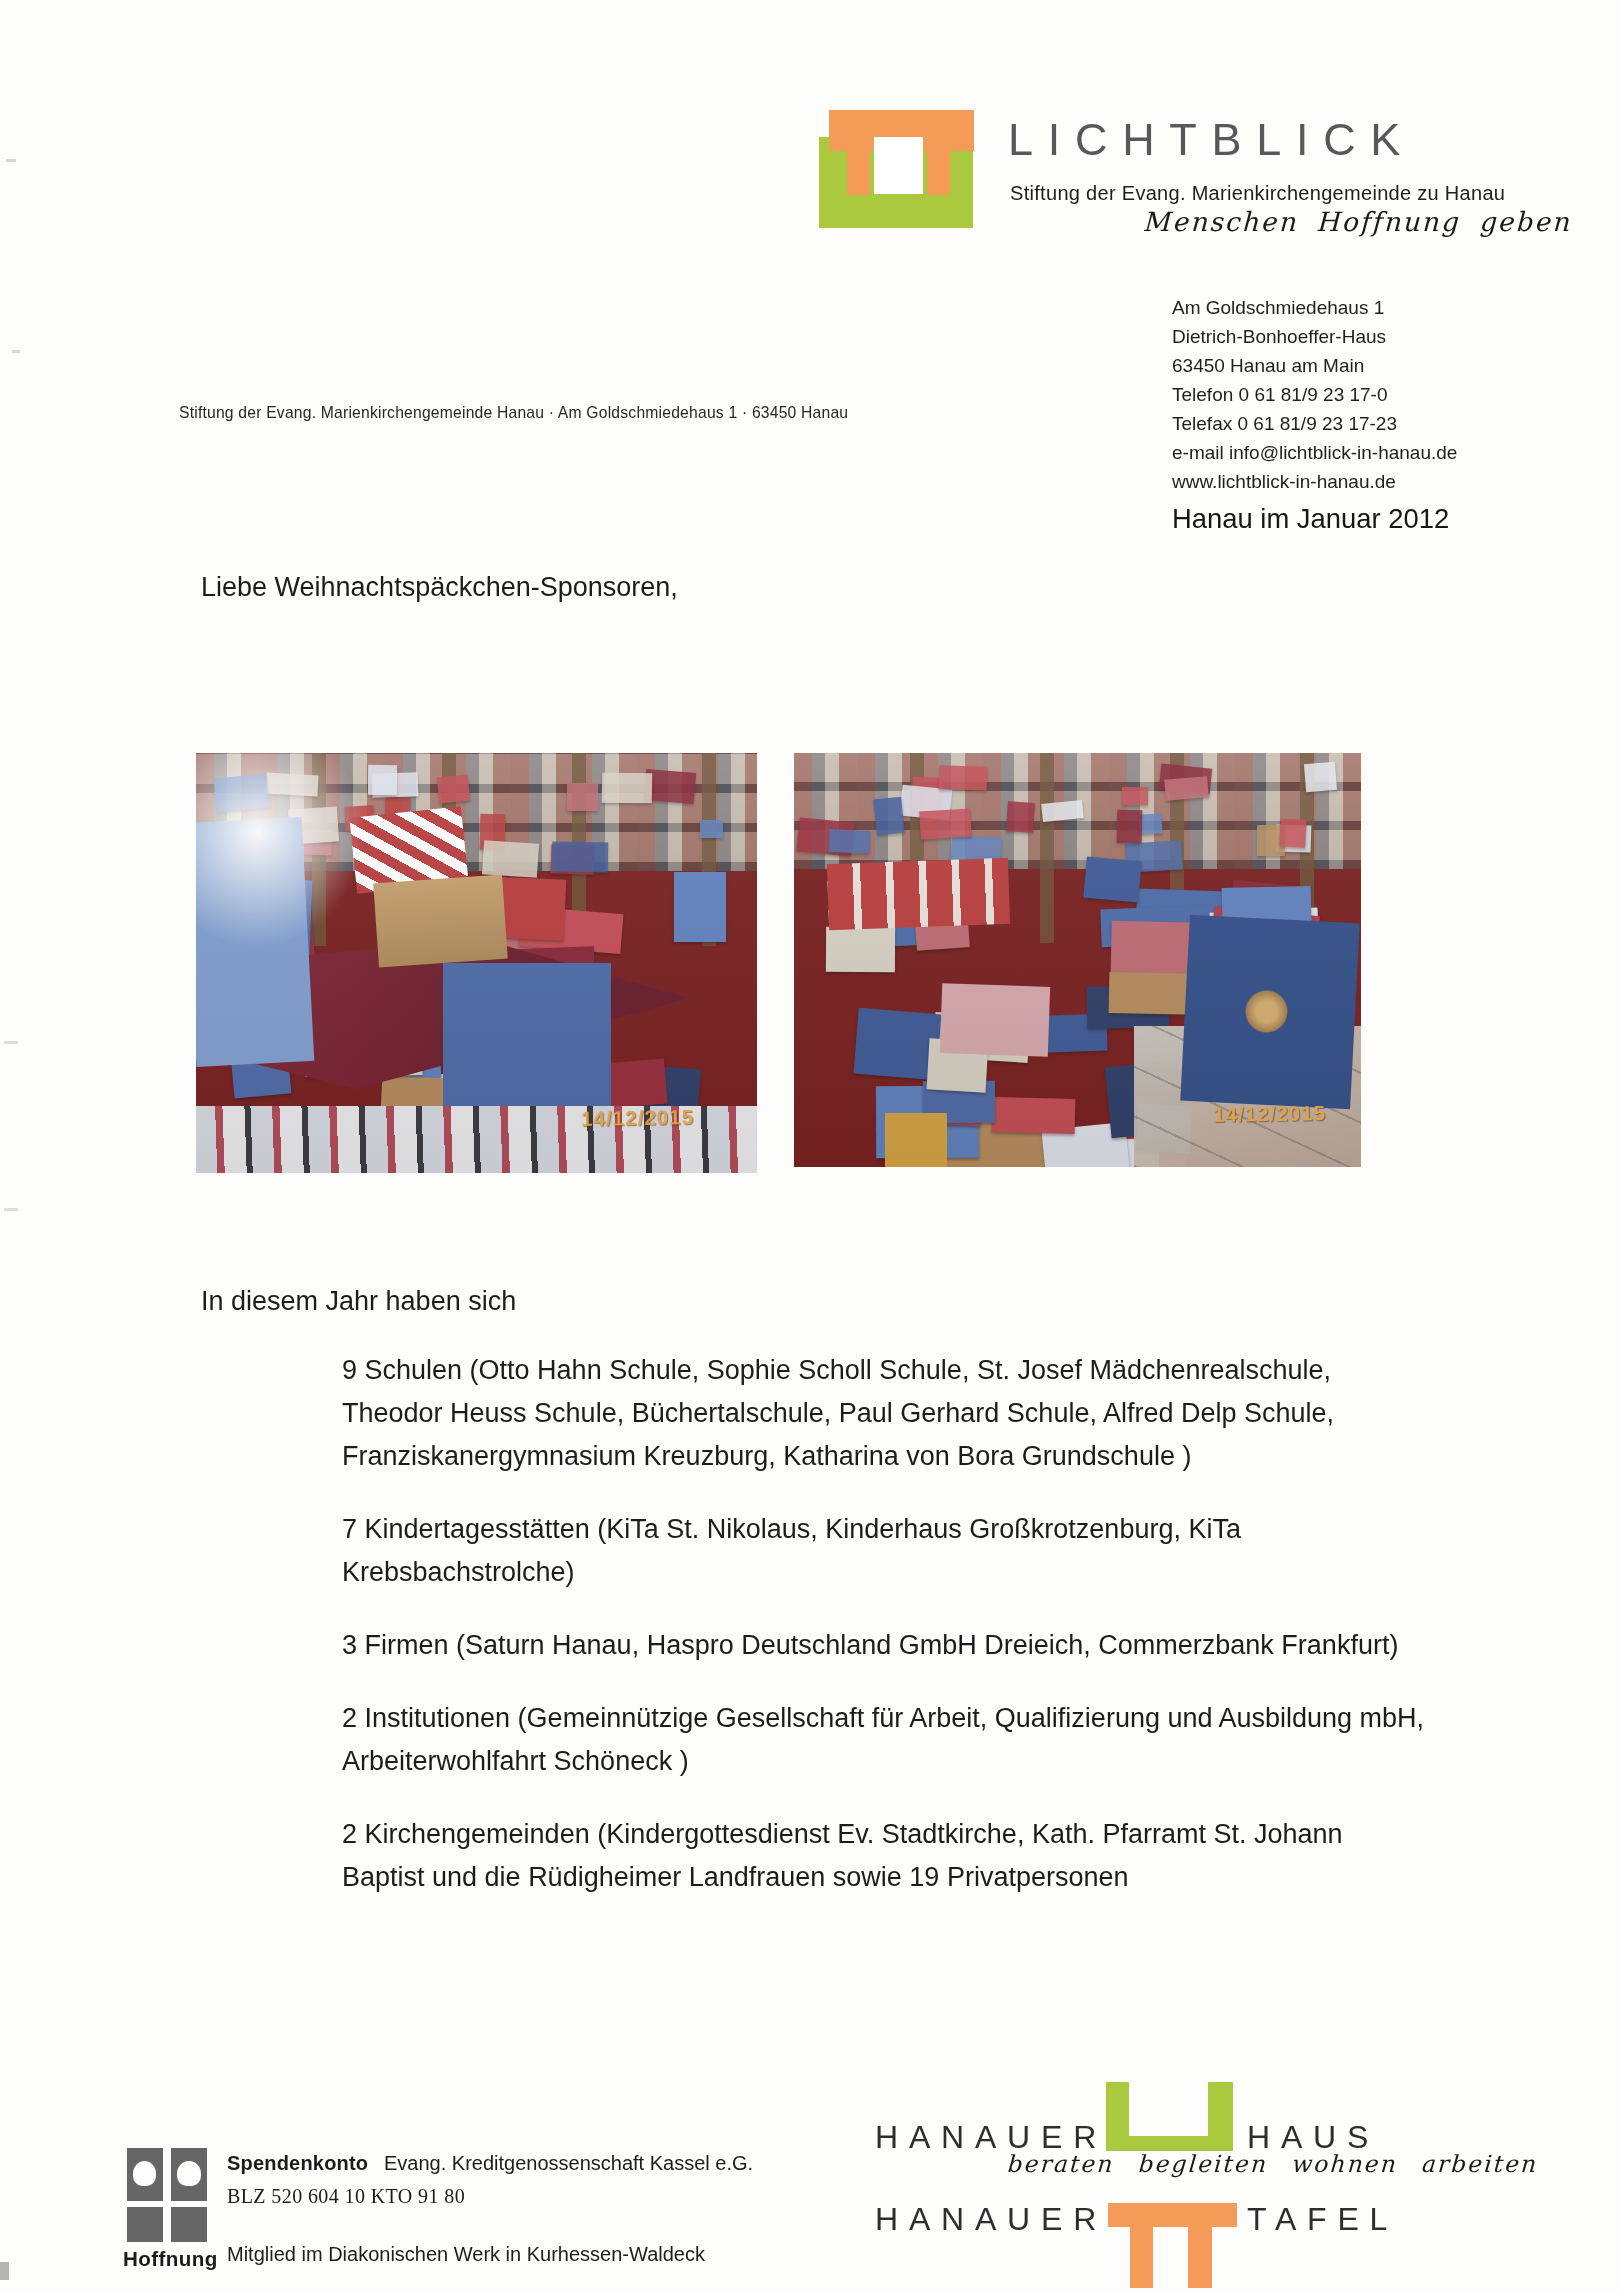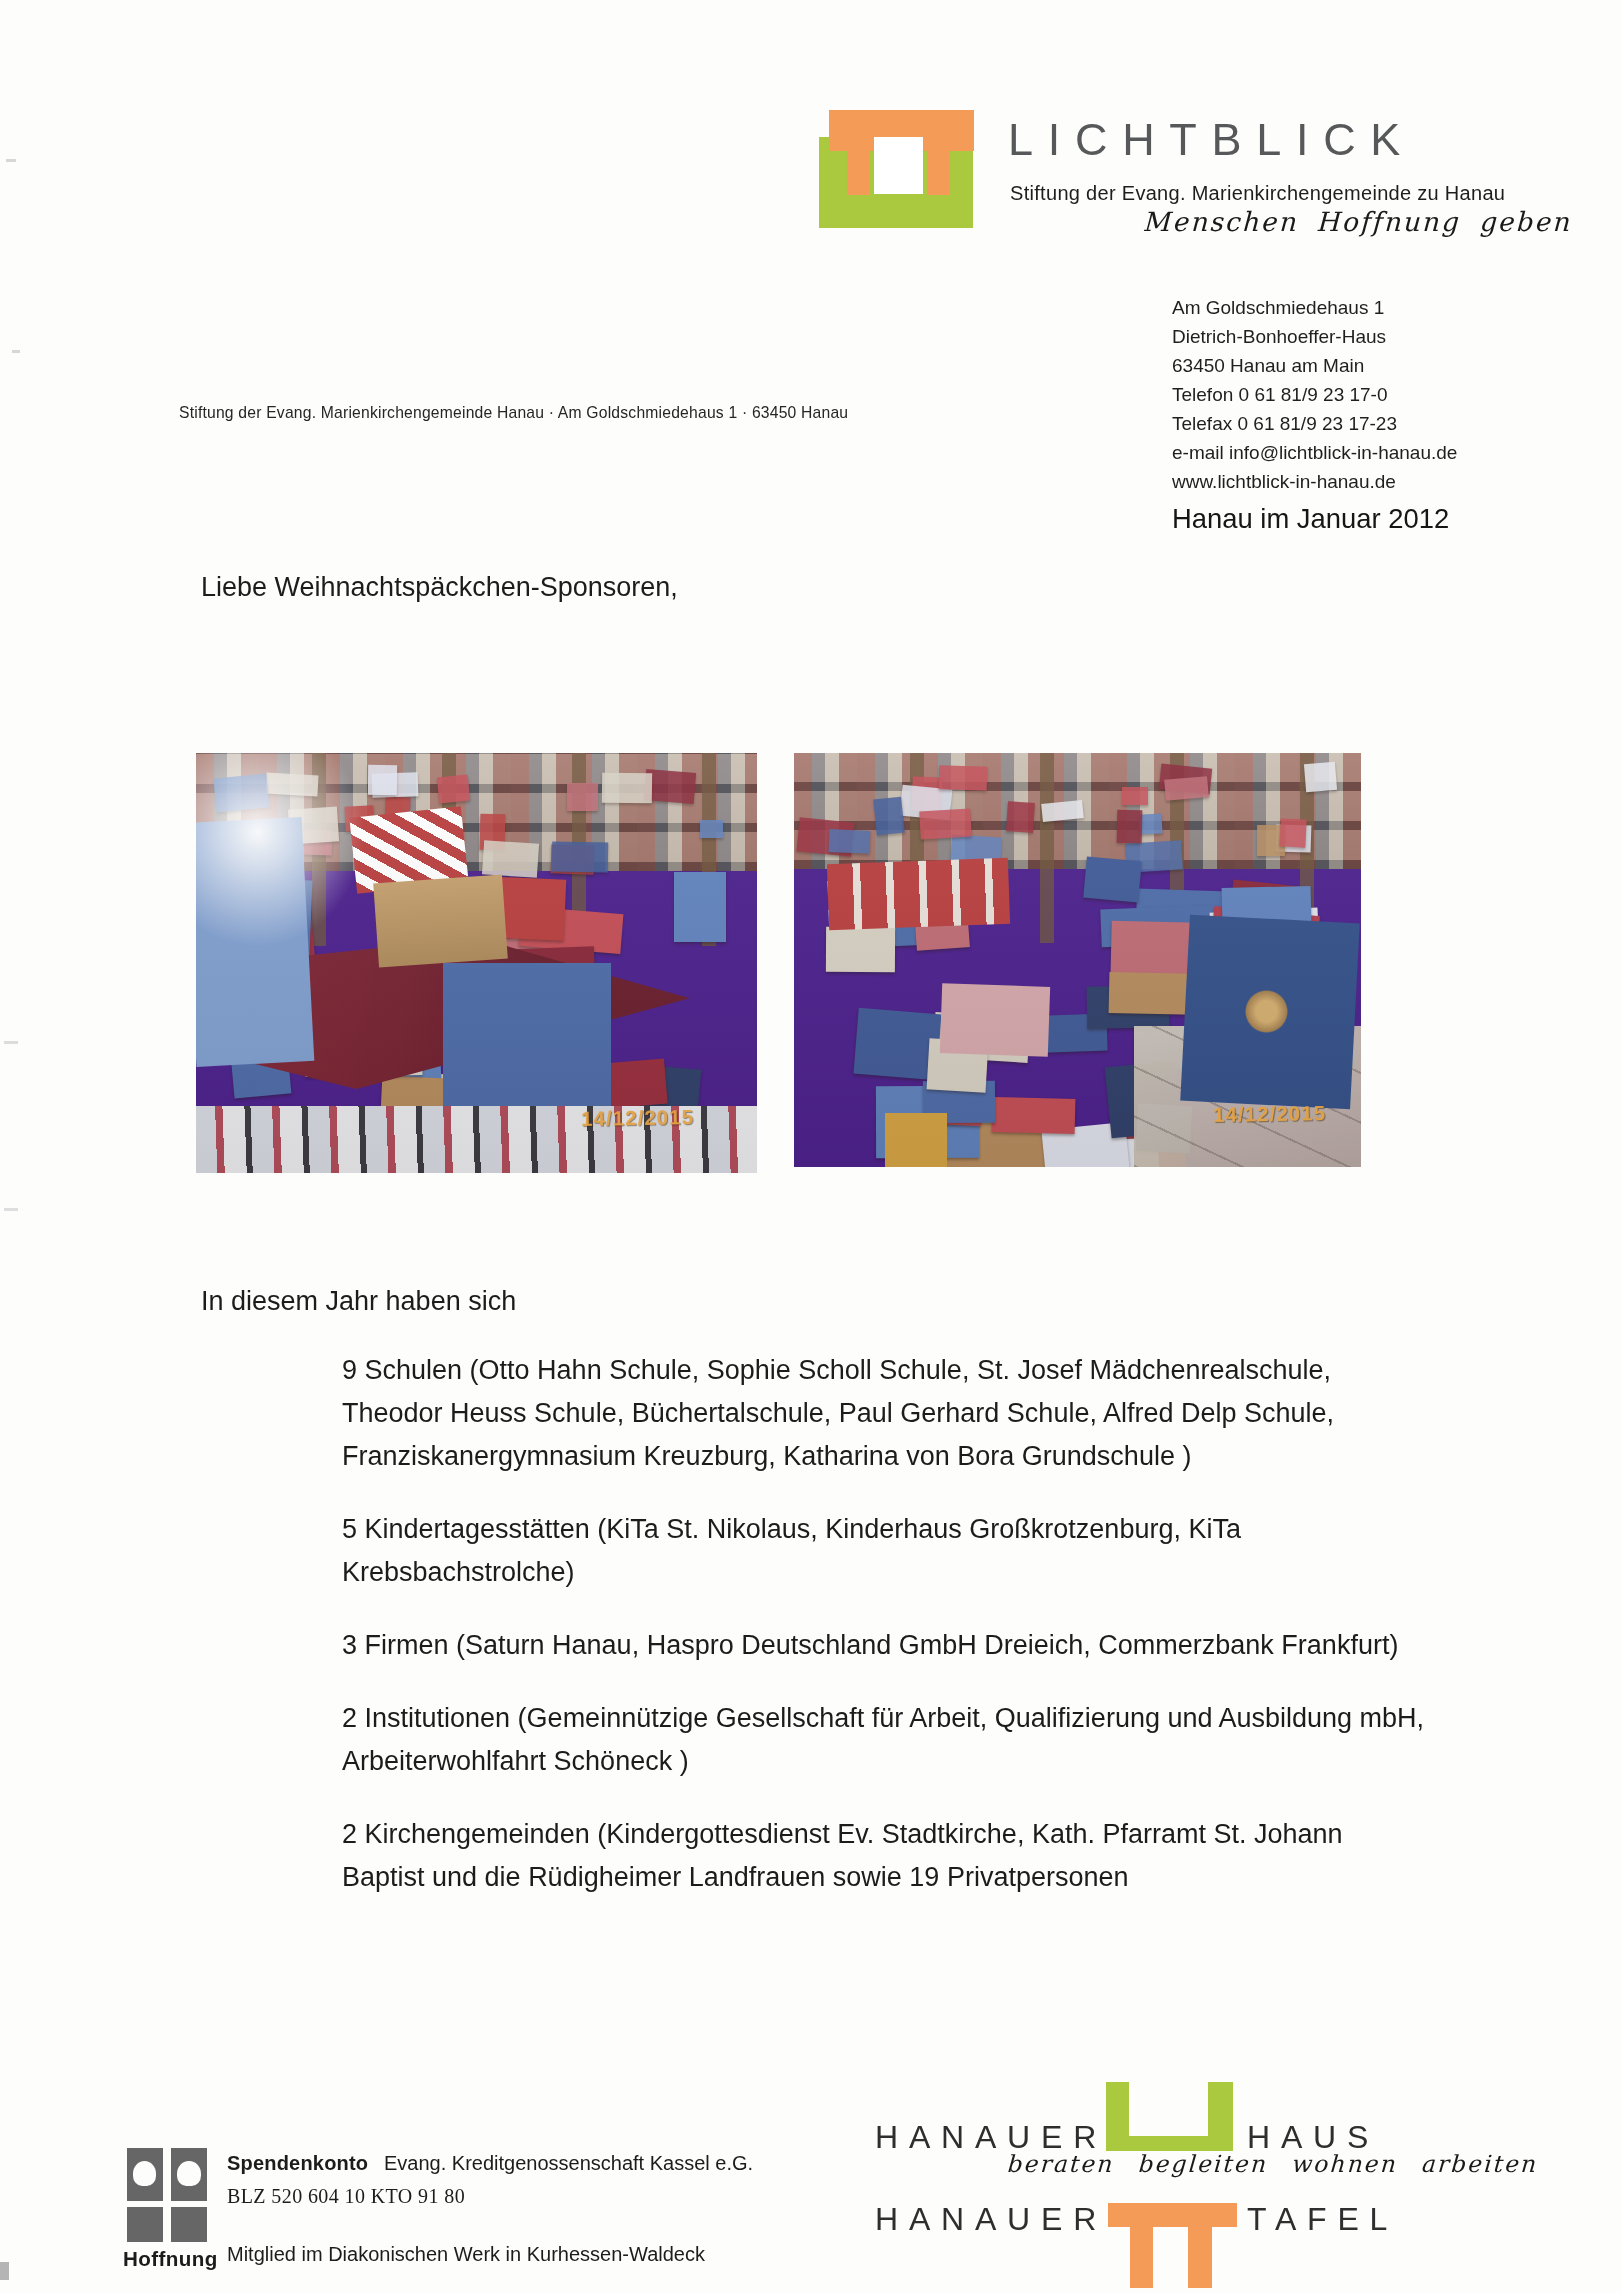--- a/index.html
+++ b/index.html
@@ -35,21 +35,21 @@
   
   .salutation{position:absolute;left:201px;top:572px;font-size:27px;}
   .intro{position:absolute;left:201px;top:635px;width:1215px;font-size:27px;line-height:46px;}
   .leadin{position:absolute;left:201px;top:1286px;font-size:27px;}
   .plist{position:absolute;left:294px;top:1349px;width:1135px;font-size:27px;line-height:43px;}
   .plist .item{margin-bottom:30px;margin-left:48px;}
   .closing{position:absolute;left:201px;top:1884px;font-size:27px;}
 
   
   .photos{position:absolute;left:196px;top:753px;display:flex;gap:37px;}
-  .photo{position:relative;overflow:hidden;background:#4c1d95;filter:saturate(.92);}
+  .photo{position:relative;overflow:hidden;background:#7f1d1d;filter:saturate(.92);}
   .photo.left{width:561px;height:420px;}
   .photo.right{width:567px;height:414px;}
   .ph-shelf{position:absolute;left:0;top:0;right:0;height:28%;
     background:
       repeating-linear-gradient(90deg, rgba(150,50,60,.38) 0 17.6px, rgba(70,90,140,.32) 17.6px 31px,
         rgba(238,238,238,.38) 31px 45px, rgba(150,40,50,.32) 45px 63px),
       repeating-linear-gradient(0deg, rgba(45,38,32,.7) 0 8.8px, rgba(0,0,0,0) 8.8px 39px),
       linear-gradient(#b5a28c,#a8957e);}
   .ph-posts{position:absolute;left:0;top:0;right:0;height:46%;
     background:repeating-linear-gradient(90deg, transparent 0 116px, rgba(110,85,55,.75) 116px 130px);}
@@ -288,21 +288,21 @@
       <div class="acc acc-bow"></div>
       <div class="ph-tone"></div>
       <div class="stamp">14/12/2015</div>
     </div>
   </div>
 
   <div class="leadin">In diesem Jahr haben sich</div>
 
   <div class="plist">
     <div class="item">9 Schulen (Otto Hahn Schule, Sophie Scholl Schule, St. Josef Mädchenrealschule, Theodor Heuss Schule, Büchertalschule, Paul Gerhard Schule, Alfred Delp Schule, Franziskanergymnasium Kreuzburg, Katharina von Bora Grundschule )</div>
-    <div class="item">5 Kindertagesstätten (KiTa St. Nikolaus, Kinderhaus Großkrotzenburg, KiTa Krebsbachstrolche)</div>
+    <div class="item">7 Kindertagesstätten (KiTa St. Nikolaus, Kinderhaus Großkrotzenburg, KiTa Krebsbachstrolche)</div>
     <div class="item">3 Firmen (Saturn Hanau, Haspro Deutschland GmbH Dreieich, Commerzbank Frankfurt)</div>
     <div class="item">2 Institutionen (Gemeinnützige Gesellschaft für Arbeit, Qualifizierung und Ausbildung mbH, Arbeiterwohlfahrt  Schöneck )</div>
     <div class="item">2 Kirchengemeinden (Kindergottesdienst  Ev. Stadtkirche, Kath. Pfarramt  St. Johann Baptist und die Rüdigheimer Landfrauen sowie 19 Privatpersonen</div>
   </div>
 
 
   <div class="dk-logo">
     <div class="sq tl"></div>
     <div class="sq tr"></div>
     <div class="sq bl"></div>

